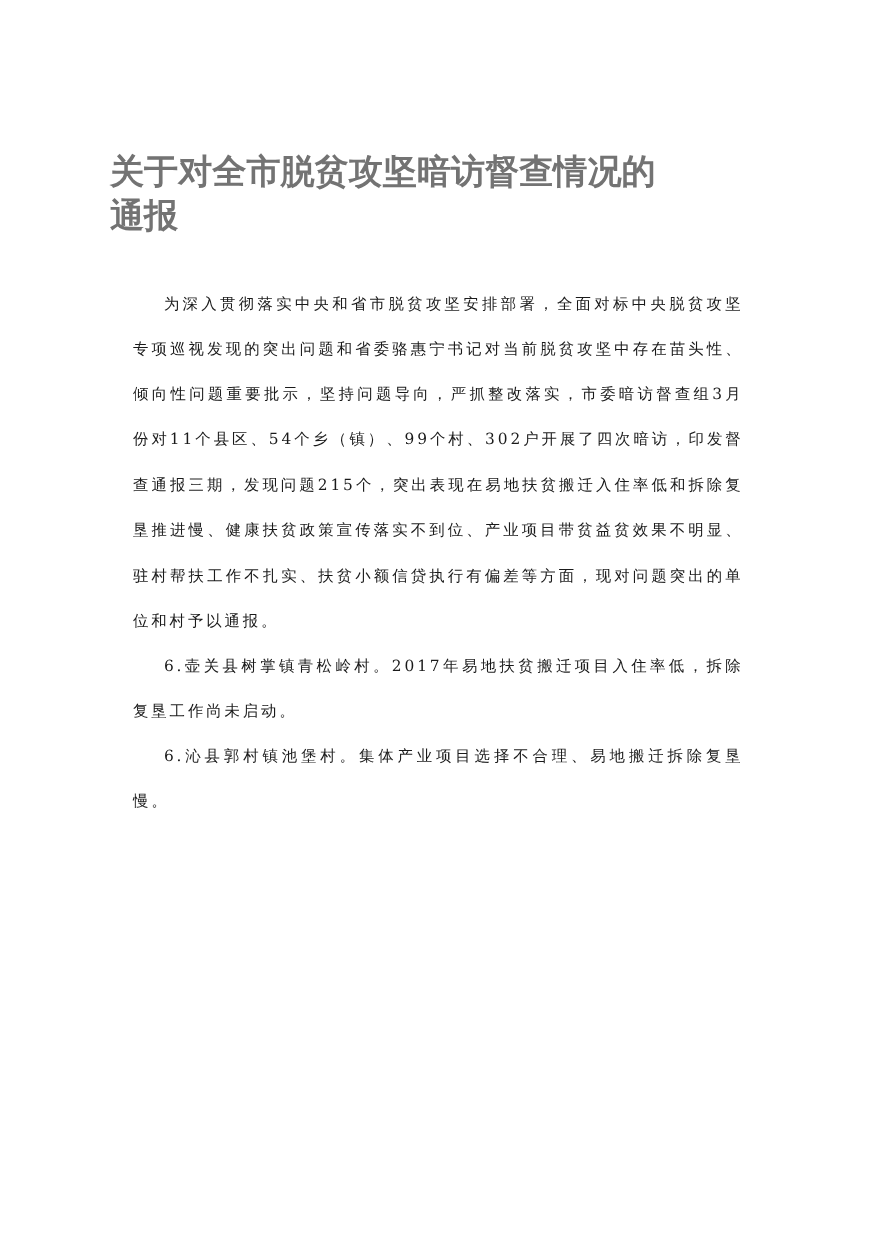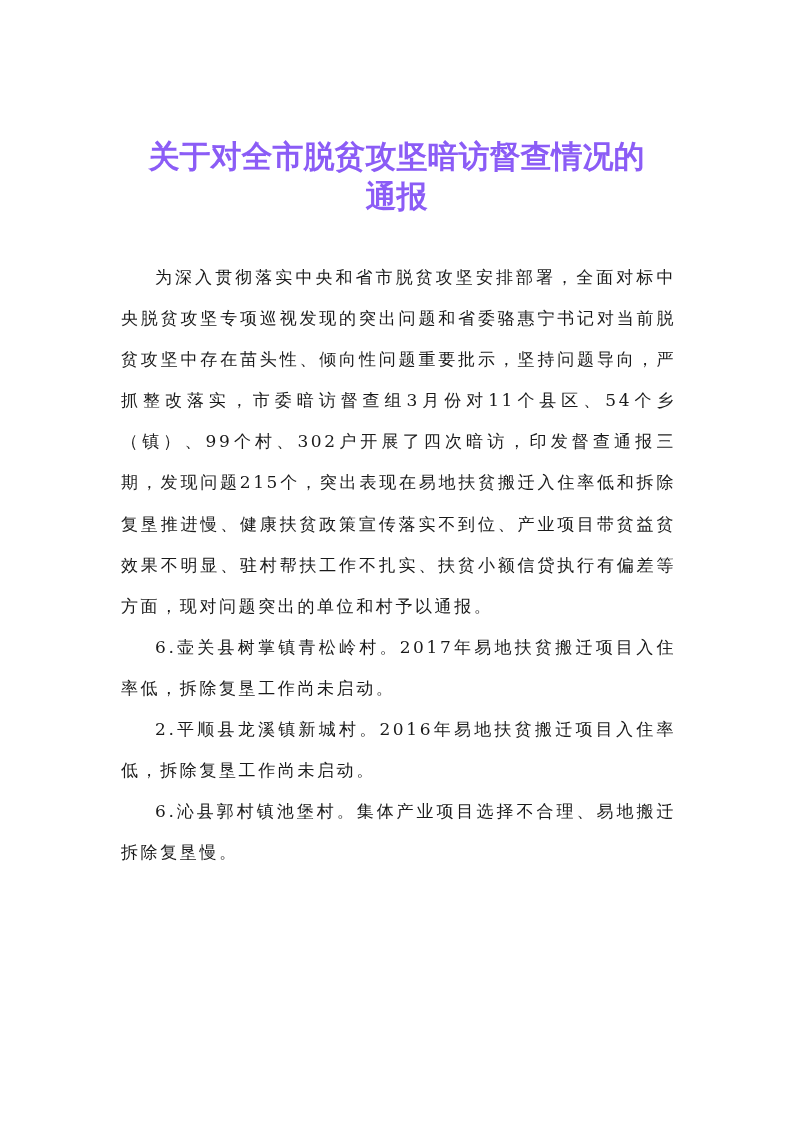--- a/index.html
+++ b/index.html
@@ -1,37 +1,36 @@
 <!DOCTYPE html>
 <html><head>
 <meta charset="utf-8">
 <style>
   html, body { margin: 0; padding: 0; background: #ffffff; }
   body { width: 793px; height: 1122px; position: relative; overflow: hidden; color: #1a1a1a; }
   .page { position: absolute; left: 0; top: 0; width: 793px; height: 1122px; background: #fff; }
   .title {
     position: absolute; left: 100px; width: 593px; top: 136px;
-    text-align: center; font-family: "DejaVu Sans", sans-serif; font-weight: bold;
-    font-size: 31px; line-height: 40px; color: #8b5cf6;
+    font-family: "DejaVu Sans", sans-serif; font-weight: bold;
+    font-size: 31px; line-height: 40px; color: #737373;
   }
   .body-text {
     position: absolute; left: 121px; width: 555px; top: 257px;
-    font-family: "DejaVu Serif", serif; font-size: 17px; line-height: 41.1px;
+    font-family: "DejaVu Serif", serif; font-size: 14px; line-height: 41.1px;
     color: #1a1a1a; text-align: justify;
   }
   .para { margin: 0; text-indent: 2em; letter-spacing: 2.6px; }
 </style>
 </head>
 <body>
 
 <div class="page">
   <div class="title">
     <div>关于对全市脱贫攻坚暗访督查情况的</div>
     <div>通报</div>
   </div>
 
   <div class="body-text">
     <p class="para">为深入贯彻落实中央和省市脱贫攻坚安排部署，全面对标中央脱贫攻坚专项巡视发现的突出问题和省委骆惠宁书记对当前脱贫攻坚中存在苗头性、倾向性问题重要批示，坚持问题导向，严抓整改落实，市委暗访督查组3月份对11个县区、54个乡（镇）、99个村、302户开展了四次暗访，印发督查通报三期，发现问题215个，突出表现在易地扶贫搬迁入住率低和拆除复垦推进慢、健康扶贫政策宣传落实不到位、产业项目带贫益贫效果不明显、驻村帮扶工作不扎实、扶贫小额信贷执行有偏差等方面，现对问题突出的单位和村予以通报。</p>
     <p class="para">6.壶关县树掌镇青松岭村。2017年易地扶贫搬迁项目入住率低，拆除复垦工作尚未启动。</p>
-    <p class="para">2.平顺县龙溪镇新城村。2016年易地扶贫搬迁项目入住率低，拆除复垦工作尚未启动。</p>
     <p class="para">6.沁县郭村镇池堡村。集体产业项目选择不合理、易地搬迁拆除复垦慢。</p>
   </div>
 </div>
 
 </body></html>

